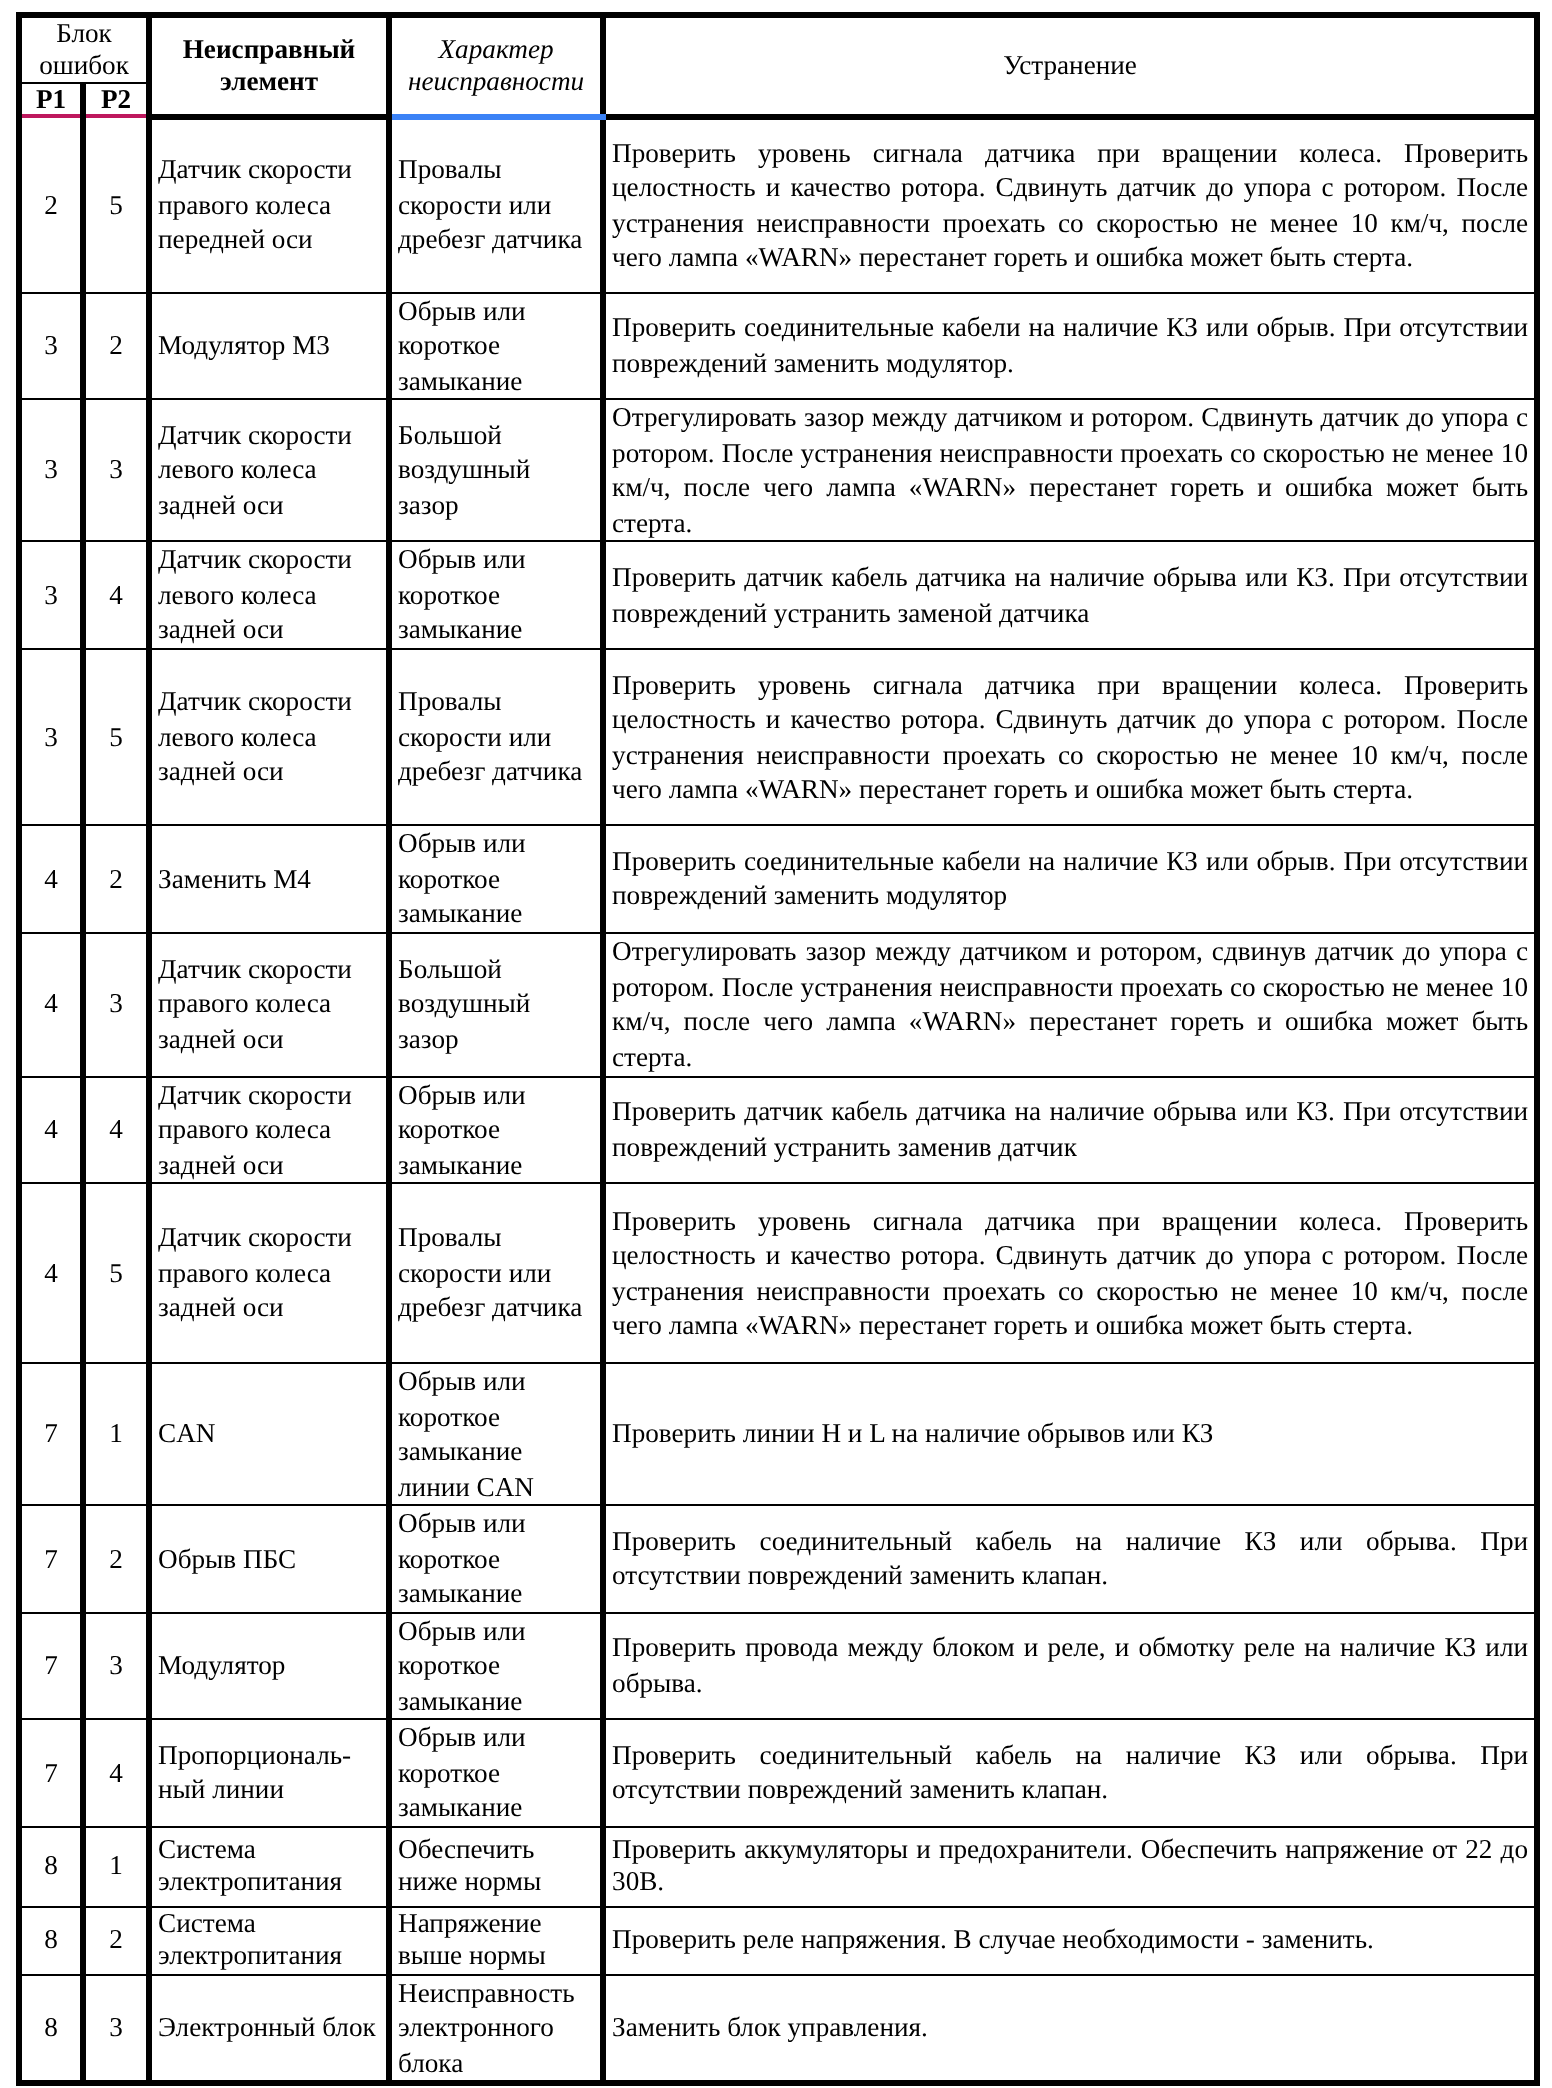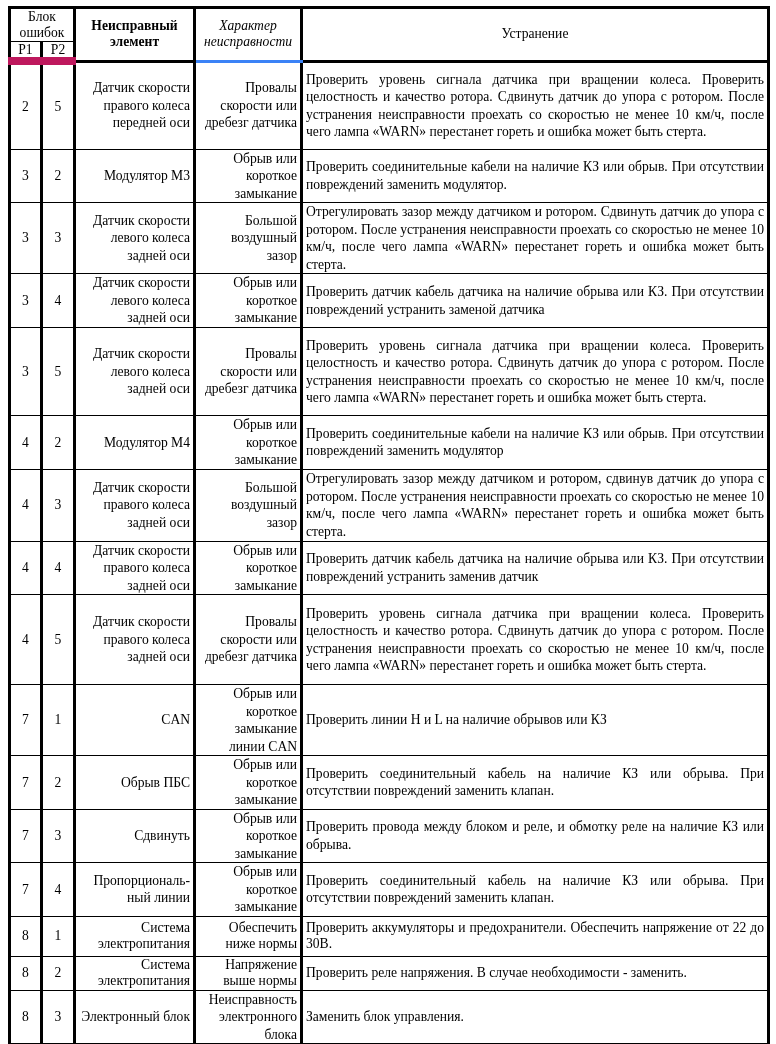--- a/index.html
+++ b/index.html
@@ -26,24 +26,24 @@
   col.c-p1 { width: 32px; }
   col.c-p2 { width: 33px; }
   col.c-el { width: 120px; }
   col.c-ch { width: 107px; }
   col.c-fx { width: 467px; }
 
   th { text-align: center; line-height: 16px; }
   th.block { height: 32px; padding: 0; }
   th.sub { height: 15px; padding: 0; line-height: 14px; }
   .br { border-right: 3px solid #000 !important; }
-  tr.hdr-last th { border-bottom: 8px solid #be185d; }
+  tr.hdr-last th { border-bottom: 2px solid #be185d; font-weight: bold; }
   td.code { text-align: center; padding: 0; }
   td.fix { text-align: justify; text-align-last: left; padding: 0 4px 0 4px; vertical-align: top; }
-  td.el, td.ch { text-align: right; }
+  td.el, td.ch { text-align: left; }
   tr.r1  { height: 88px; }
   tr.r2  { height: 53px; }
   tr.r3  { height: 71px; }
   tr.r4  { height: 54px; }
   tr.r5  { height: 88px; }
   tr.r6  { height: 53px; }
   tr.r7  { height: 72px; }
   tr.r8  { height: 53px; }
   tr.r9  { height: 90px; }
   tr.r10 { height: 70px; }
@@ -110,21 +110,21 @@
     <tr class="r5">
       <td class="code br">3</td>
       <td class="code br">5</td>
       <td class="el br">Датчик скорости левого колеса задней оси</td>
       <td class="ch br">Провалы скорости или дребезг датчика</td>
       <td class="fix">Проверить уровень сигнала датчика при вращении колеса. Проверить целостность и качество ротора. Сдвинуть датчик до упора с ротором. После устранения неисправности проехать со скоростью не менее 10 км/ч, после чего лампа «WARN» перестанет гореть и ошибка может быть стерта.</td>
     </tr>
     <tr class="r6">
       <td class="code br">4</td>
       <td class="code br">2</td>
-      <td class="el br">Модулятор М4</td>
+      <td class="el br">Заменить М4</td>
       <td class="ch br">Обрыв или короткое замыкание</td>
       <td class="fix">Проверить соединительные кабели на наличие КЗ или обрыв. При отсутствии повреждений заменить модулятор</td>
     </tr>
     <tr class="r7">
       <td class="code br">4</td>
       <td class="code br">3</td>
       <td class="el br">Датчик скорости правого колеса задней оси</td>
       <td class="ch br">Большой воздушный зазор</td>
       <td class="fix">Отрегулировать зазор между датчиком и ротором, сдвинув датчик до упора с ротором. После устранения неисправности проехать со скоростью не менее 10 км/ч, после  чего лампа «WARN» перестанет гореть и ошибка может быть стерта.</td>
     </tr>
@@ -152,21 +152,21 @@
     <tr class="r11">
       <td class="code br">7</td>
       <td class="code br">2</td>
       <td class="el br">Обрыв ПБС</td>
       <td class="ch br">Обрыв или короткое замыкание</td>
       <td class="fix">Проверить соединительный кабель на наличие КЗ или обрыва. При отсутствии повреждений заменить клапан.</td>
     </tr>
     <tr class="r12">
       <td class="code br">7</td>
       <td class="code br">3</td>
-      <td class="el br">Сдвинуть</td>
+      <td class="el br">Модулятор</td>
       <td class="ch br">Обрыв или короткое замыкание</td>
       <td class="fix">Проверить провода между блоком и реле, и обмотку реле на наличие КЗ или обрыва.</td>
     </tr>
     <tr class="r13">
       <td class="code br">7</td>
       <td class="code br">4</td>
       <td class="el br">Пропорциональ-ный линии</td>
       <td class="ch br">Обрыв или короткое замыкание</td>
       <td class="fix">Проверить соединительный кабель на наличие КЗ или обрыва. При отсутствии повреждений заменить клапан.</td>
     </tr>

